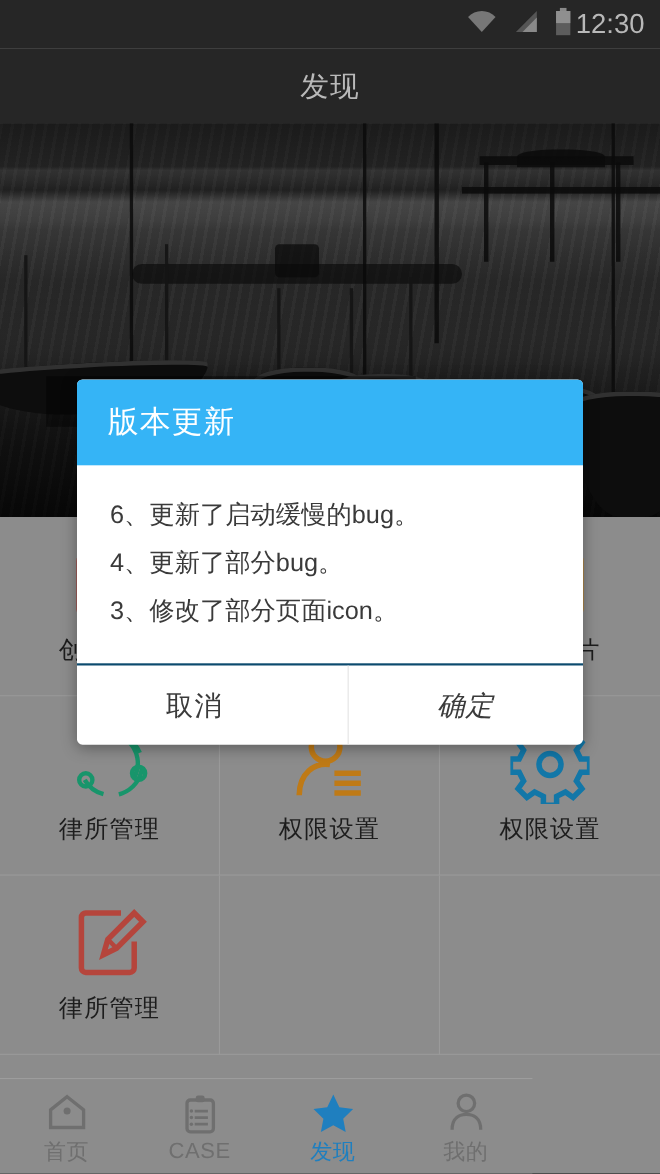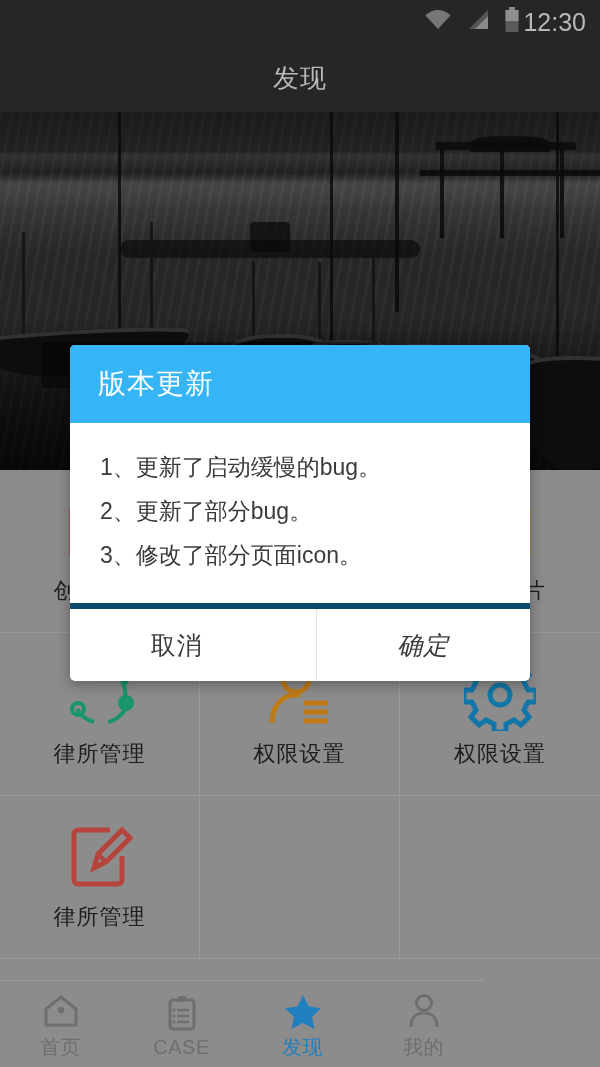--- a/index.html
+++ b/index.html
@@ -194,21 +194,21 @@
     padding: 22px 26px 26px 30px;
   }
   .dialog-line {
     font-size: 23px;
     color: #3a3a3a;
     line-height: 44px;
     white-space: nowrap;
   }
   #dialog-actions {
     display: flex;
-    border-top: 6px solid #0c4a6e;
+    border-top: 2px solid #0c4a6e;
     height: 72px;
     gap: 32px;
   }
   .dialog-btn {
     flex: 1;
     display: flex;
     align-items: center;
     justify-content: center;
     font-size: 25px;
     color: #3b3b3b;
@@ -405,22 +405,22 @@
       </span>
       <span class="nav-label">我的</span>
     </div>
   </div>
 
   <div id="dialog">
     <div id="dialog-header">
       <span id="dialog-title">版本更新</span>
     </div>
     <div id="dialog-body">
-      <div class="dialog-line">1、更新了启动缓慢的bug。</div>
-      <div class="dialog-line">2、更新了部分bug。</div>
+      <div class="dialog-line">6、更新了启动缓慢的bug。</div>
+      <div class="dialog-line">4、更新了部分bug。</div>
       <div class="dialog-line">3、修改了部分页面icon。</div>
     </div>
     <div id="dialog-actions">
       <div class="dialog-btn" id="dialog-btn-cancel">取消</div>
       <div class="dialog-btn" id="dialog-btn-confirm">确定</div>
     </div>
   </div>
 
 </div>
 

